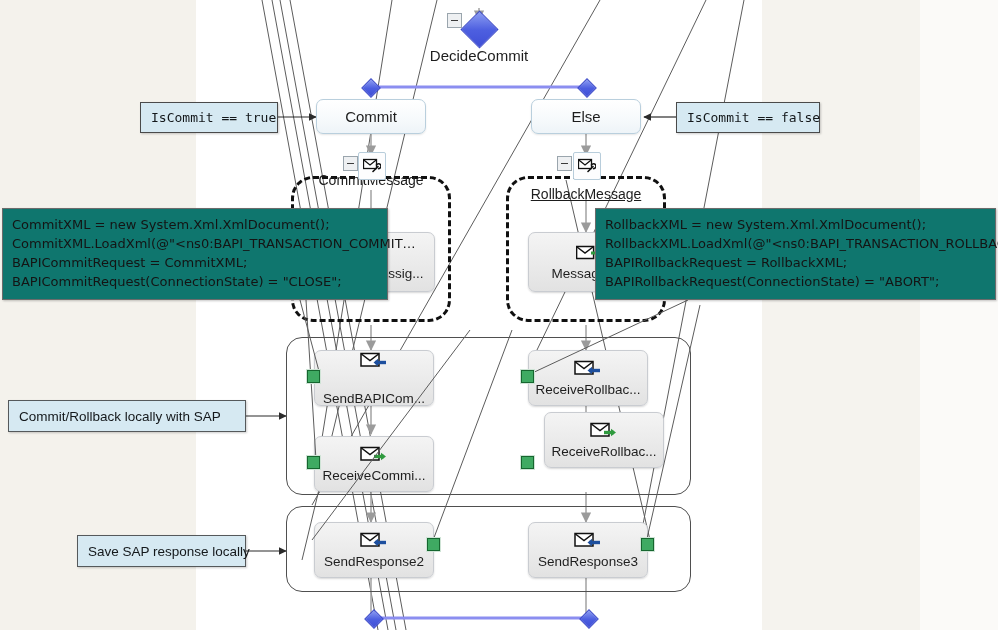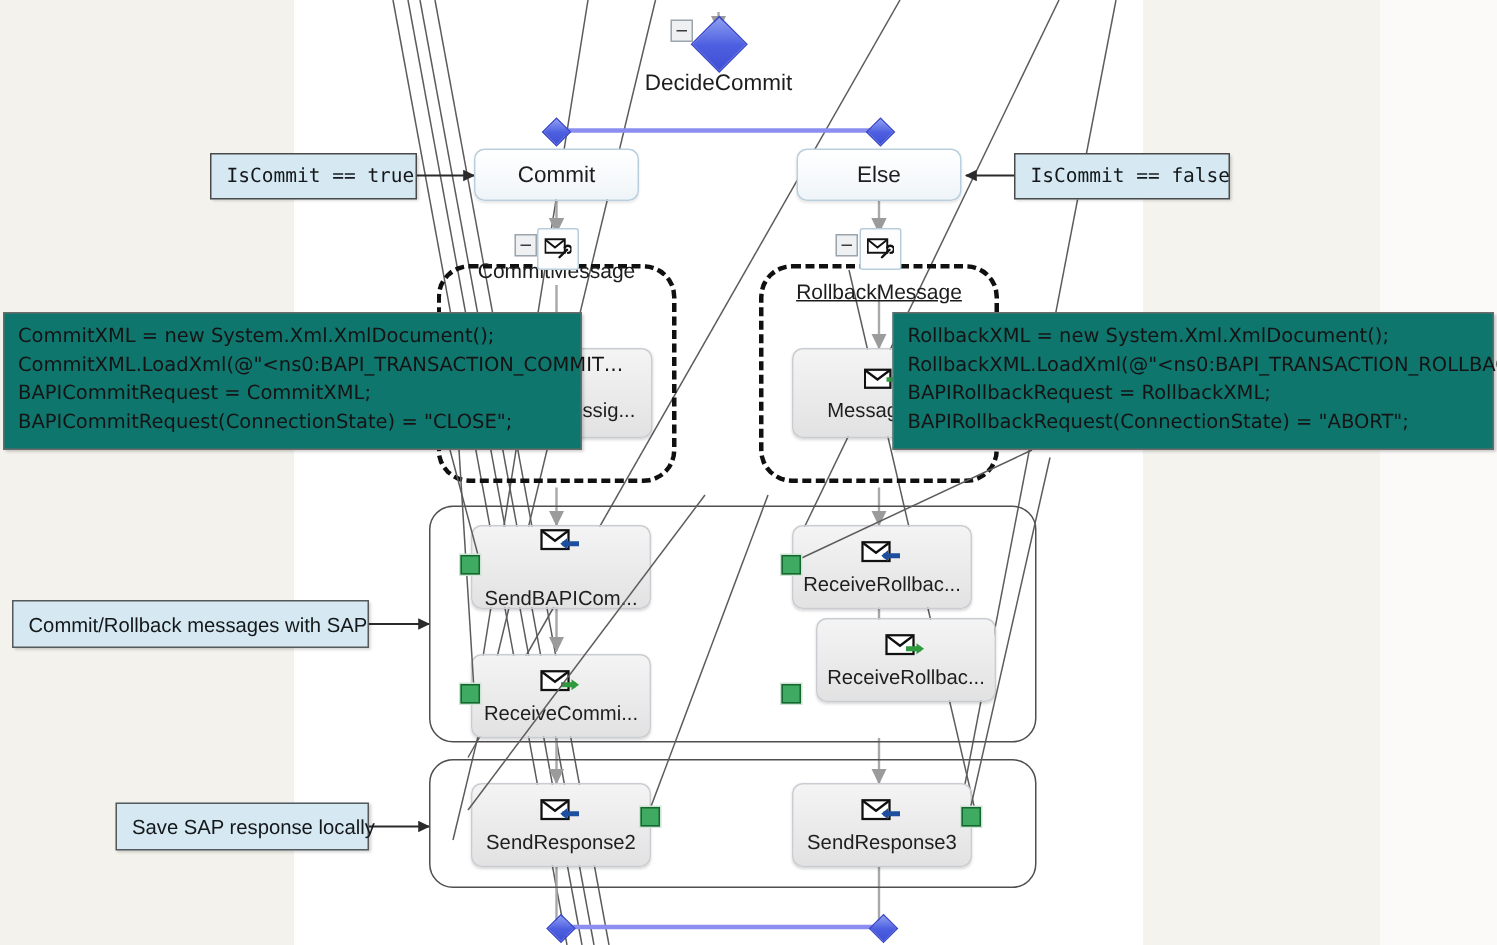--- a/index.html
+++ b/index.html
@@ -397,21 +397,21 @@
         <path d="M1.4,3 L10,9.5 L18.6,3" fill="none" stroke="#111" stroke-width="1.5"></path>
         <path d="M15,11.5 L26,11.5" stroke="#1d4f9e" stroke-width="3.4"></path>
         <path d="M18,7.8 L13.5,11.5 L18,15.2 z" fill="#1d4f9e"></path>
       </svg>
     </span>
     <span class="cap">SendResponse3</span>
   </div>
   <div class="port" style="left:641px;top:538px;"></div>
 
   <div class="note" style="left:8px;top:400px;width:238px;height:32px;">
-    <span>Commit/Rollback messages with SAP</span>
+    <span>Commit/Rollback locally with SAP</span>
   </div>
   <div class="note" style="left:77px;top:535px;width:169px;height:32px;">
     <span>Save SAP response locally</span>
   </div>
 
   <div class="tooltip" style="left:2px;top:208px;width:386px;height:92px;">
     <div class="ln">CommitXML = new System.Xml.XmlDocument();</div>
     <div class="ln">CommitXML.LoadXml(@"&lt;ns0:BAPI_TRANSACTION_COMMIT…</div>
     <div class="ln">BAPICommitRequest = CommitXML;</div>
     <div class="ln">BAPICommitRequest(ConnectionState) = "CLOSE";</div>

